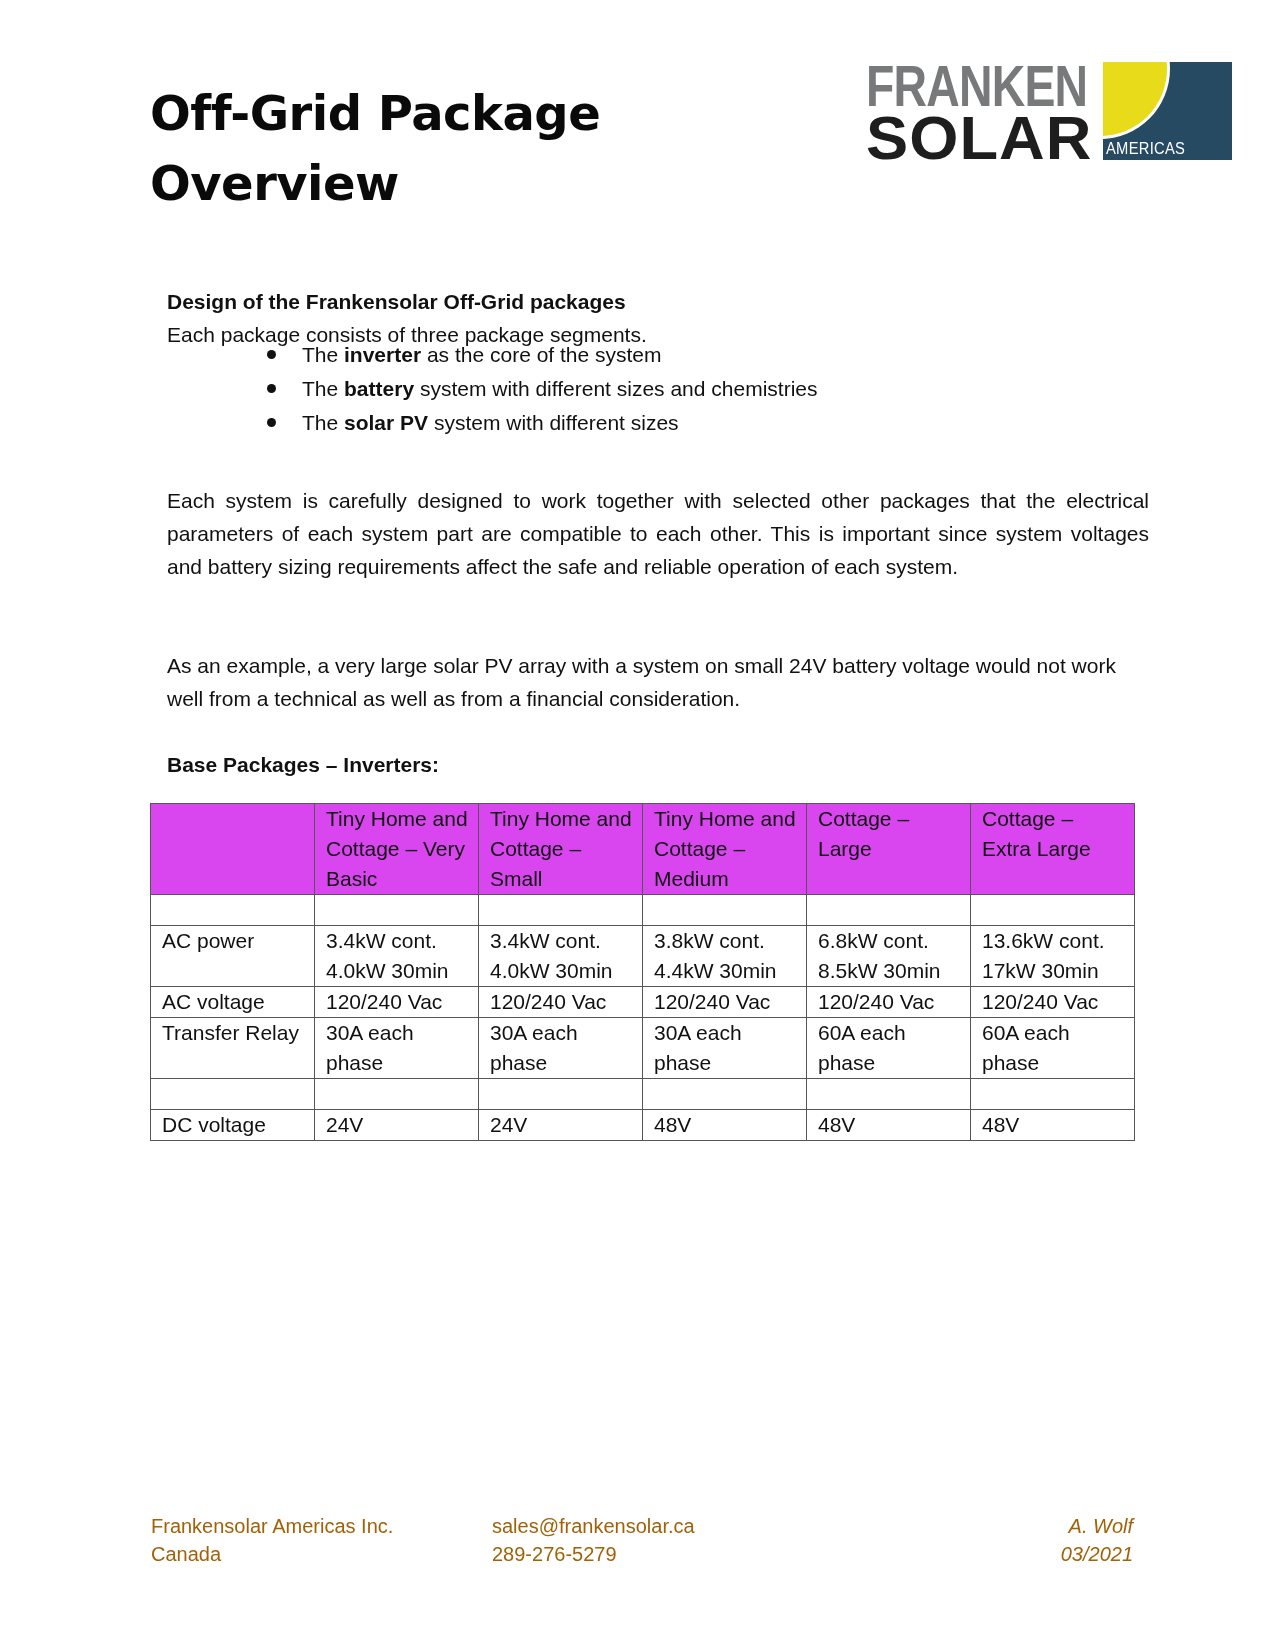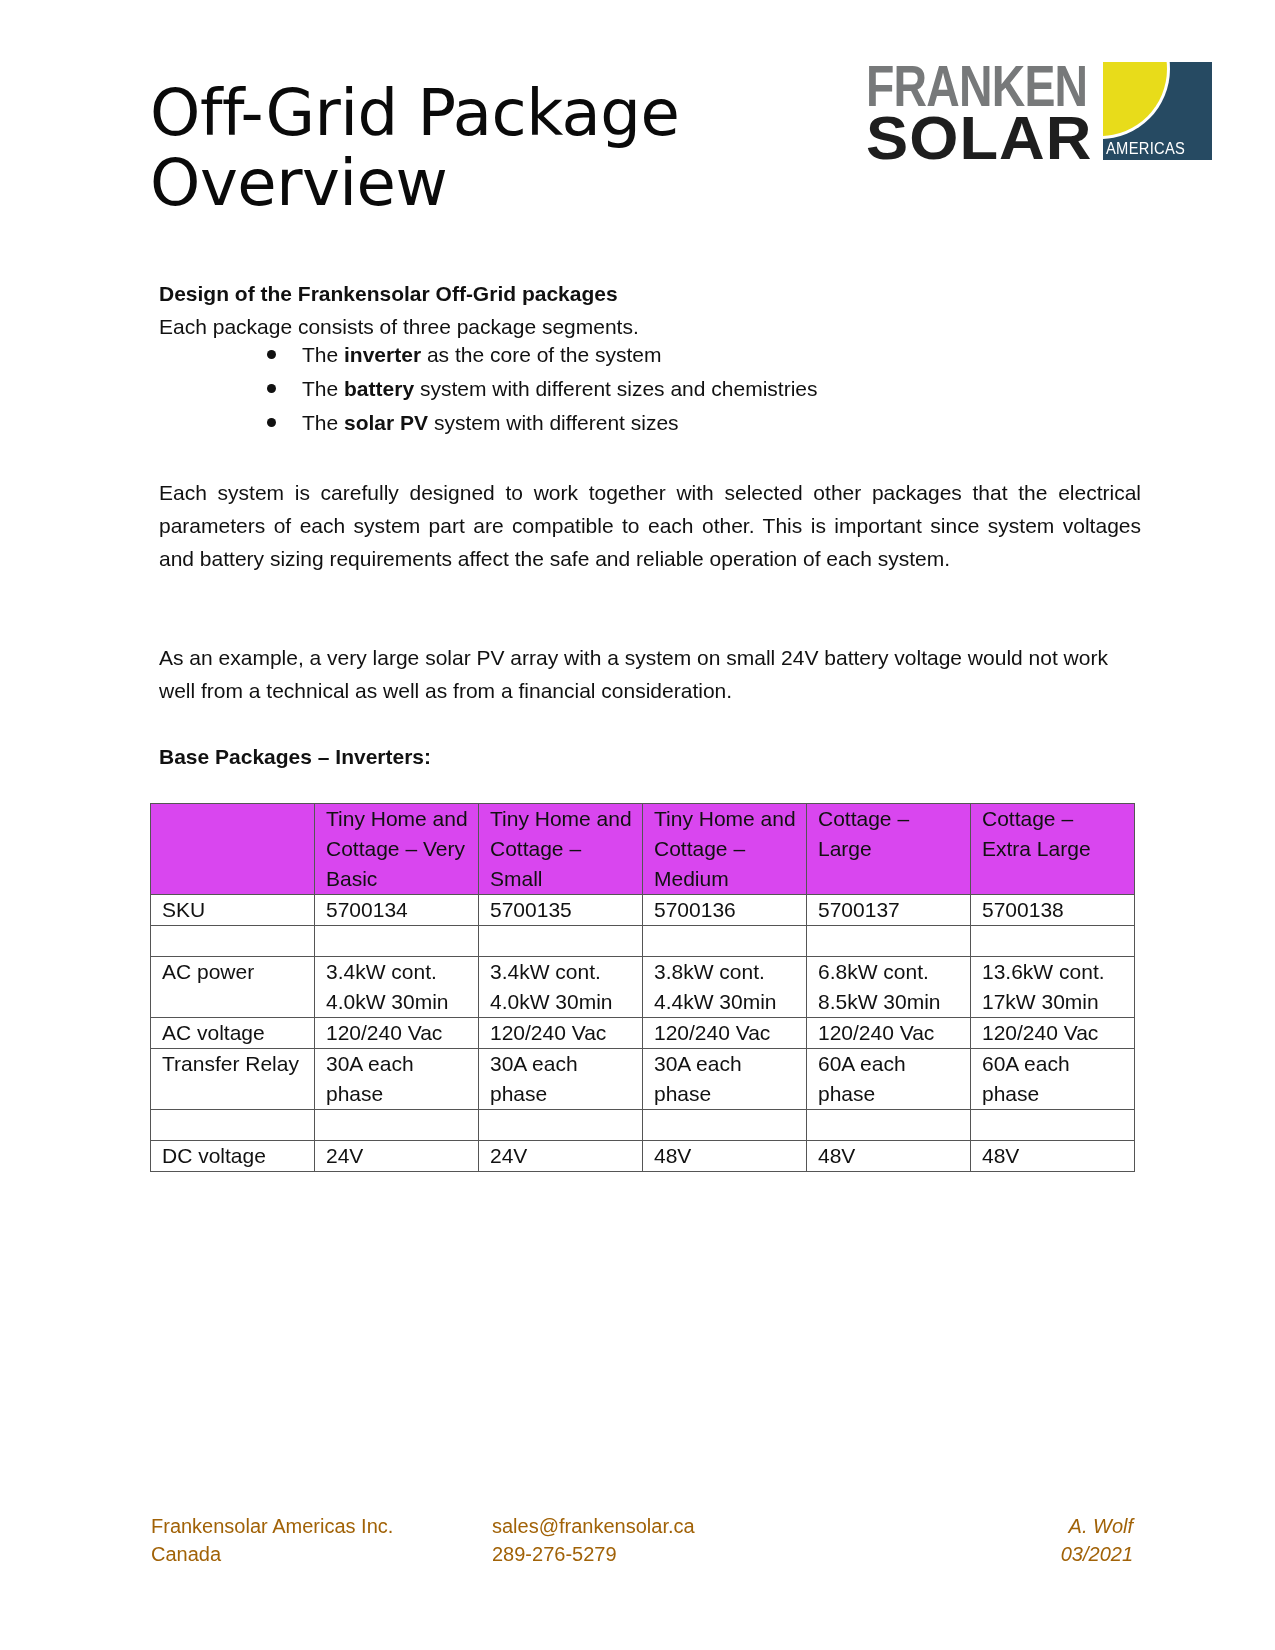--- a/index.html
+++ b/index.html
@@ -2,56 +2,56 @@
 <html><head>
   <meta charset="utf-8">
   <style>
     html, body { margin: 0; padding: 0; background: #ffffff; }
     body {
       width: 1275px; height: 1650px; position: relative; overflow: hidden;
       font-family: "Liberation Sans", sans-serif; color: #111;
     }
     .title {
       position: absolute; left: 150px; top: 78px;
-      font-family: "DejaVu Sans", sans-serif; font-weight: normal;
-      font-size: 64px; line-height: 70px; margin: 0; letter-spacing: -0.5px;
+      font-family: "DejaVu Sans", sans-serif; font-weight: bold;
+      font-size: 48px; line-height: 70px; margin: 0; letter-spacing: -0.5px;
       color: #0a0a0a;
     }
     
     .logo { position: absolute; left: 866px; top: 62px; width: 346px; height: 98px; }
     .logo .franken {
       position: absolute; left: 0; top: -10px;
       font-family: "Liberation Sans", sans-serif; font-weight: bold;
       font-size: 58px; color: #77797a; letter-spacing: -1px;
       transform: scaleX(0.80); transform-origin: left top; white-space: nowrap;
     }
     .logo .solar {
       position: absolute; left: 0; top: 40px;
       font-family: "Liberation Sans", sans-serif; font-weight: bold;
       font-size: 62px; color: #1e1e1e; letter-spacing: 1px;
       transform: scaleX(1.02); transform-origin: left top; white-space: nowrap;
     }
     .logo .mark {
-      position: absolute; left: 237px; top: 0; width: 109px; height: 98px;
+      position: absolute; left: 237px; top: 0; width: 129px; height: 98px;
       background: #264a62; overflow: hidden;
     }
     .logo .mark .sun {
       position: absolute; left: -70px; top: -60px; width: 134px; height: 134px;
       border-radius: 50%; background: #e8dc1a; box-shadow: 0 0 0 3px #ffffff;
     }
     .logo .mark .americas {
       position: absolute; left: 3px; bottom: 2px;
       font-family: "Liberation Sans", sans-serif; font-size: 16px; color: #ffffff;
       letter-spacing: 0.3px; transform: scaleX(0.92); transform-origin: left bottom;
       white-space: nowrap;
     }
     .txt {
       position: absolute; left: 151px; width: 982px;
       font-family: "Liberation Sans", sans-serif; font-size: 21px; line-height: 33px;
-      margin: 8px; color: #111;
+      margin: 16px; color: #111;
     }
     .bold { font-weight: bold; }
     .justify { text-align: justify; text-align-last: left; }
     ul.bullets { position: absolute; left: 151px; top: 338px; margin: 0; padding: 0; list-style: none; }
     ul.bullets li {
       position: relative; padding-left: 151px; font-size: 21px; line-height: 34px;
       font-family: "Liberation Sans", sans-serif;
     }
     ul.bullets li .dot {
       position: absolute; left: 116px; top: 12px; width: 9px; height: 9px; border-radius: 50%;
@@ -125,28 +125,20 @@
     <tr>
       <th></th>
       <th>Tiny Home and Cottage – Very Basic</th>
       <th>Tiny Home and Cottage – Small</th>
       <th>Tiny Home and Cottage – Medium</th>
       <th>Cottage – Large</th>
       <th>Cottage – Extra Large</th>
     </tr>
   </thead>
   <tbody>
-    <tr>
-      <td>SKU</td>
-      <td>5700134</td>
-      <td>5700135</td>
-      <td>5700136</td>
-      <td>5700137</td>
-      <td>5700138</td>
-    </tr>
     <tr class="empty">
       <td></td>
         <td></td>
         <td></td>
       <td></td>
         <td></td>
         <td></td>
     </tr>
     <tr>
       <td>AC power</td>

